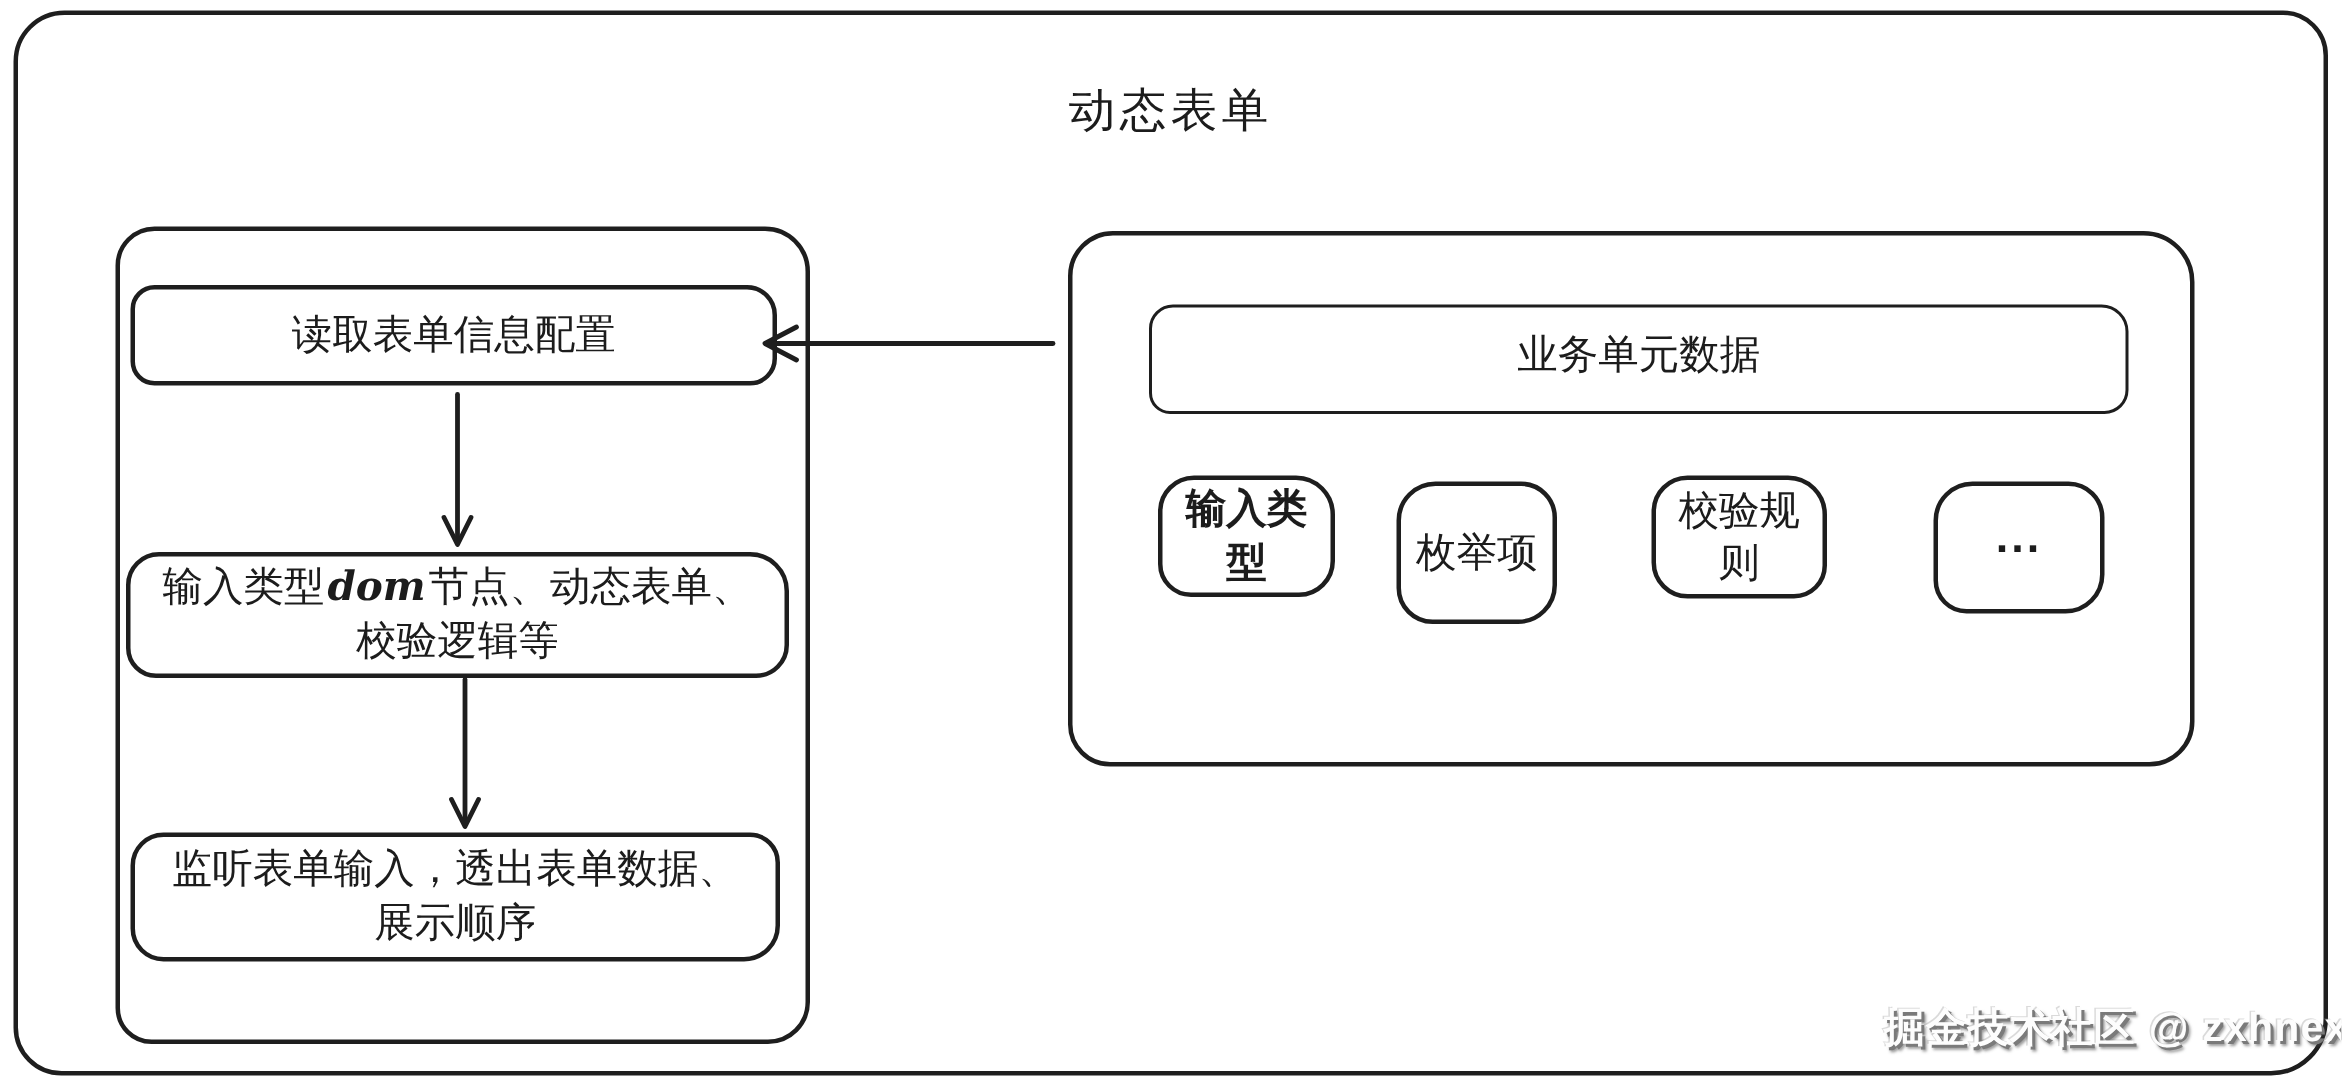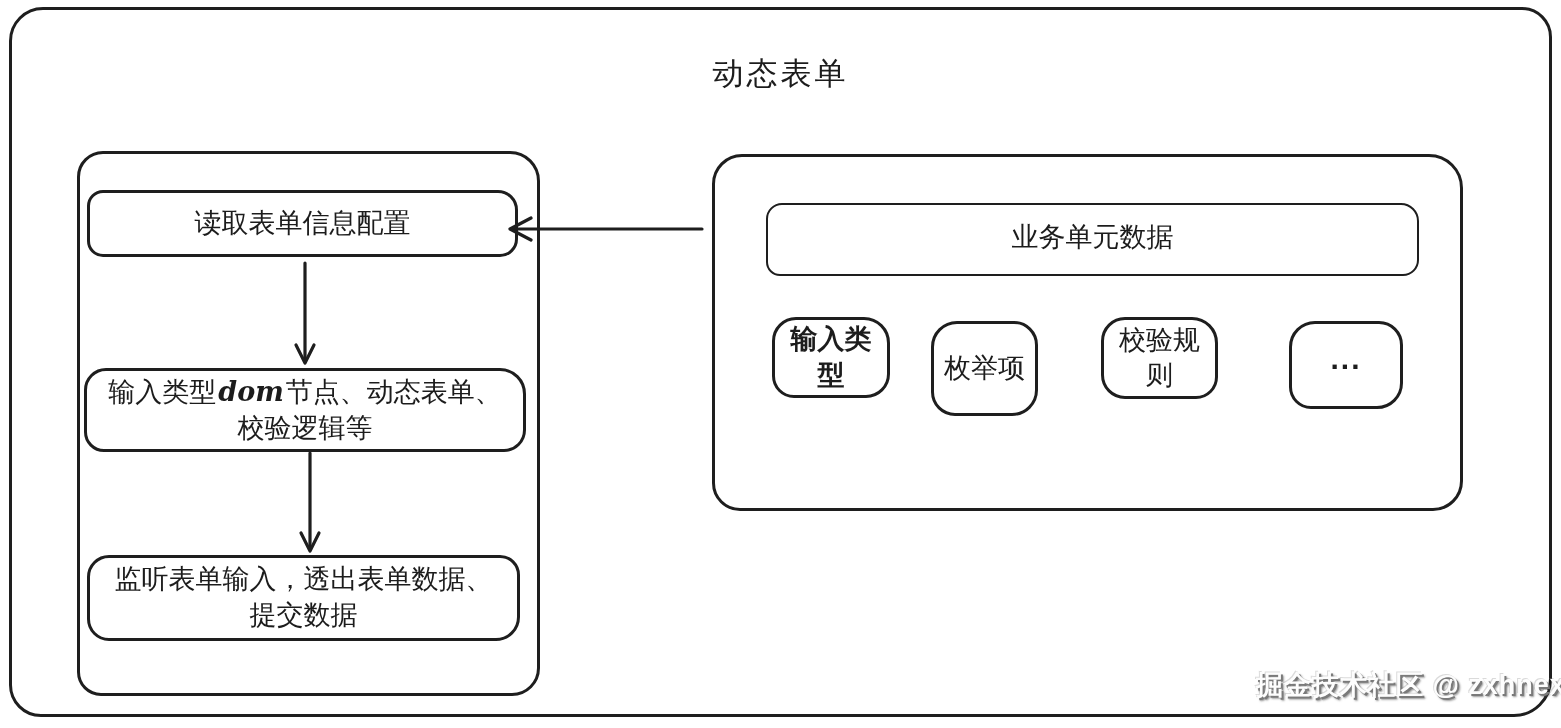--- a/index.html
+++ b/index.html
@@ -160,21 +160,21 @@
   <div id="step-2" class="node">
     <span><span>输入类型</span><span class="latin-script">dom</span><span>节点、动态表单、校验逻辑等</span></span>
   </div>
 
   <svg id="arrow-2" class="arrow-svg" width="34" height="106">
     <line x1="17" y1="2" x2="17" y2="98"></line>
     <polyline points="8,82 17,100 26,82"></polyline>
   </svg>
 
   <div id="step-3" class="node">
-    <span>监听表单输入，透出表单数据、提交数据</span>
+    <span>监听表单输入，透出表单数据、展示顺序</span>
   </div>
 
   <svg id="arrow-h" class="arrow-svg" width="204" height="32">
     <line x1="198" y1="16" x2="8" y2="16"></line>
     <polyline points="27,5 6,16 27,27"></polyline>
   </svg>
 
   <div id="right-panel" class="frame"></div>
 
   <div id="biz-header" class="node frame">

